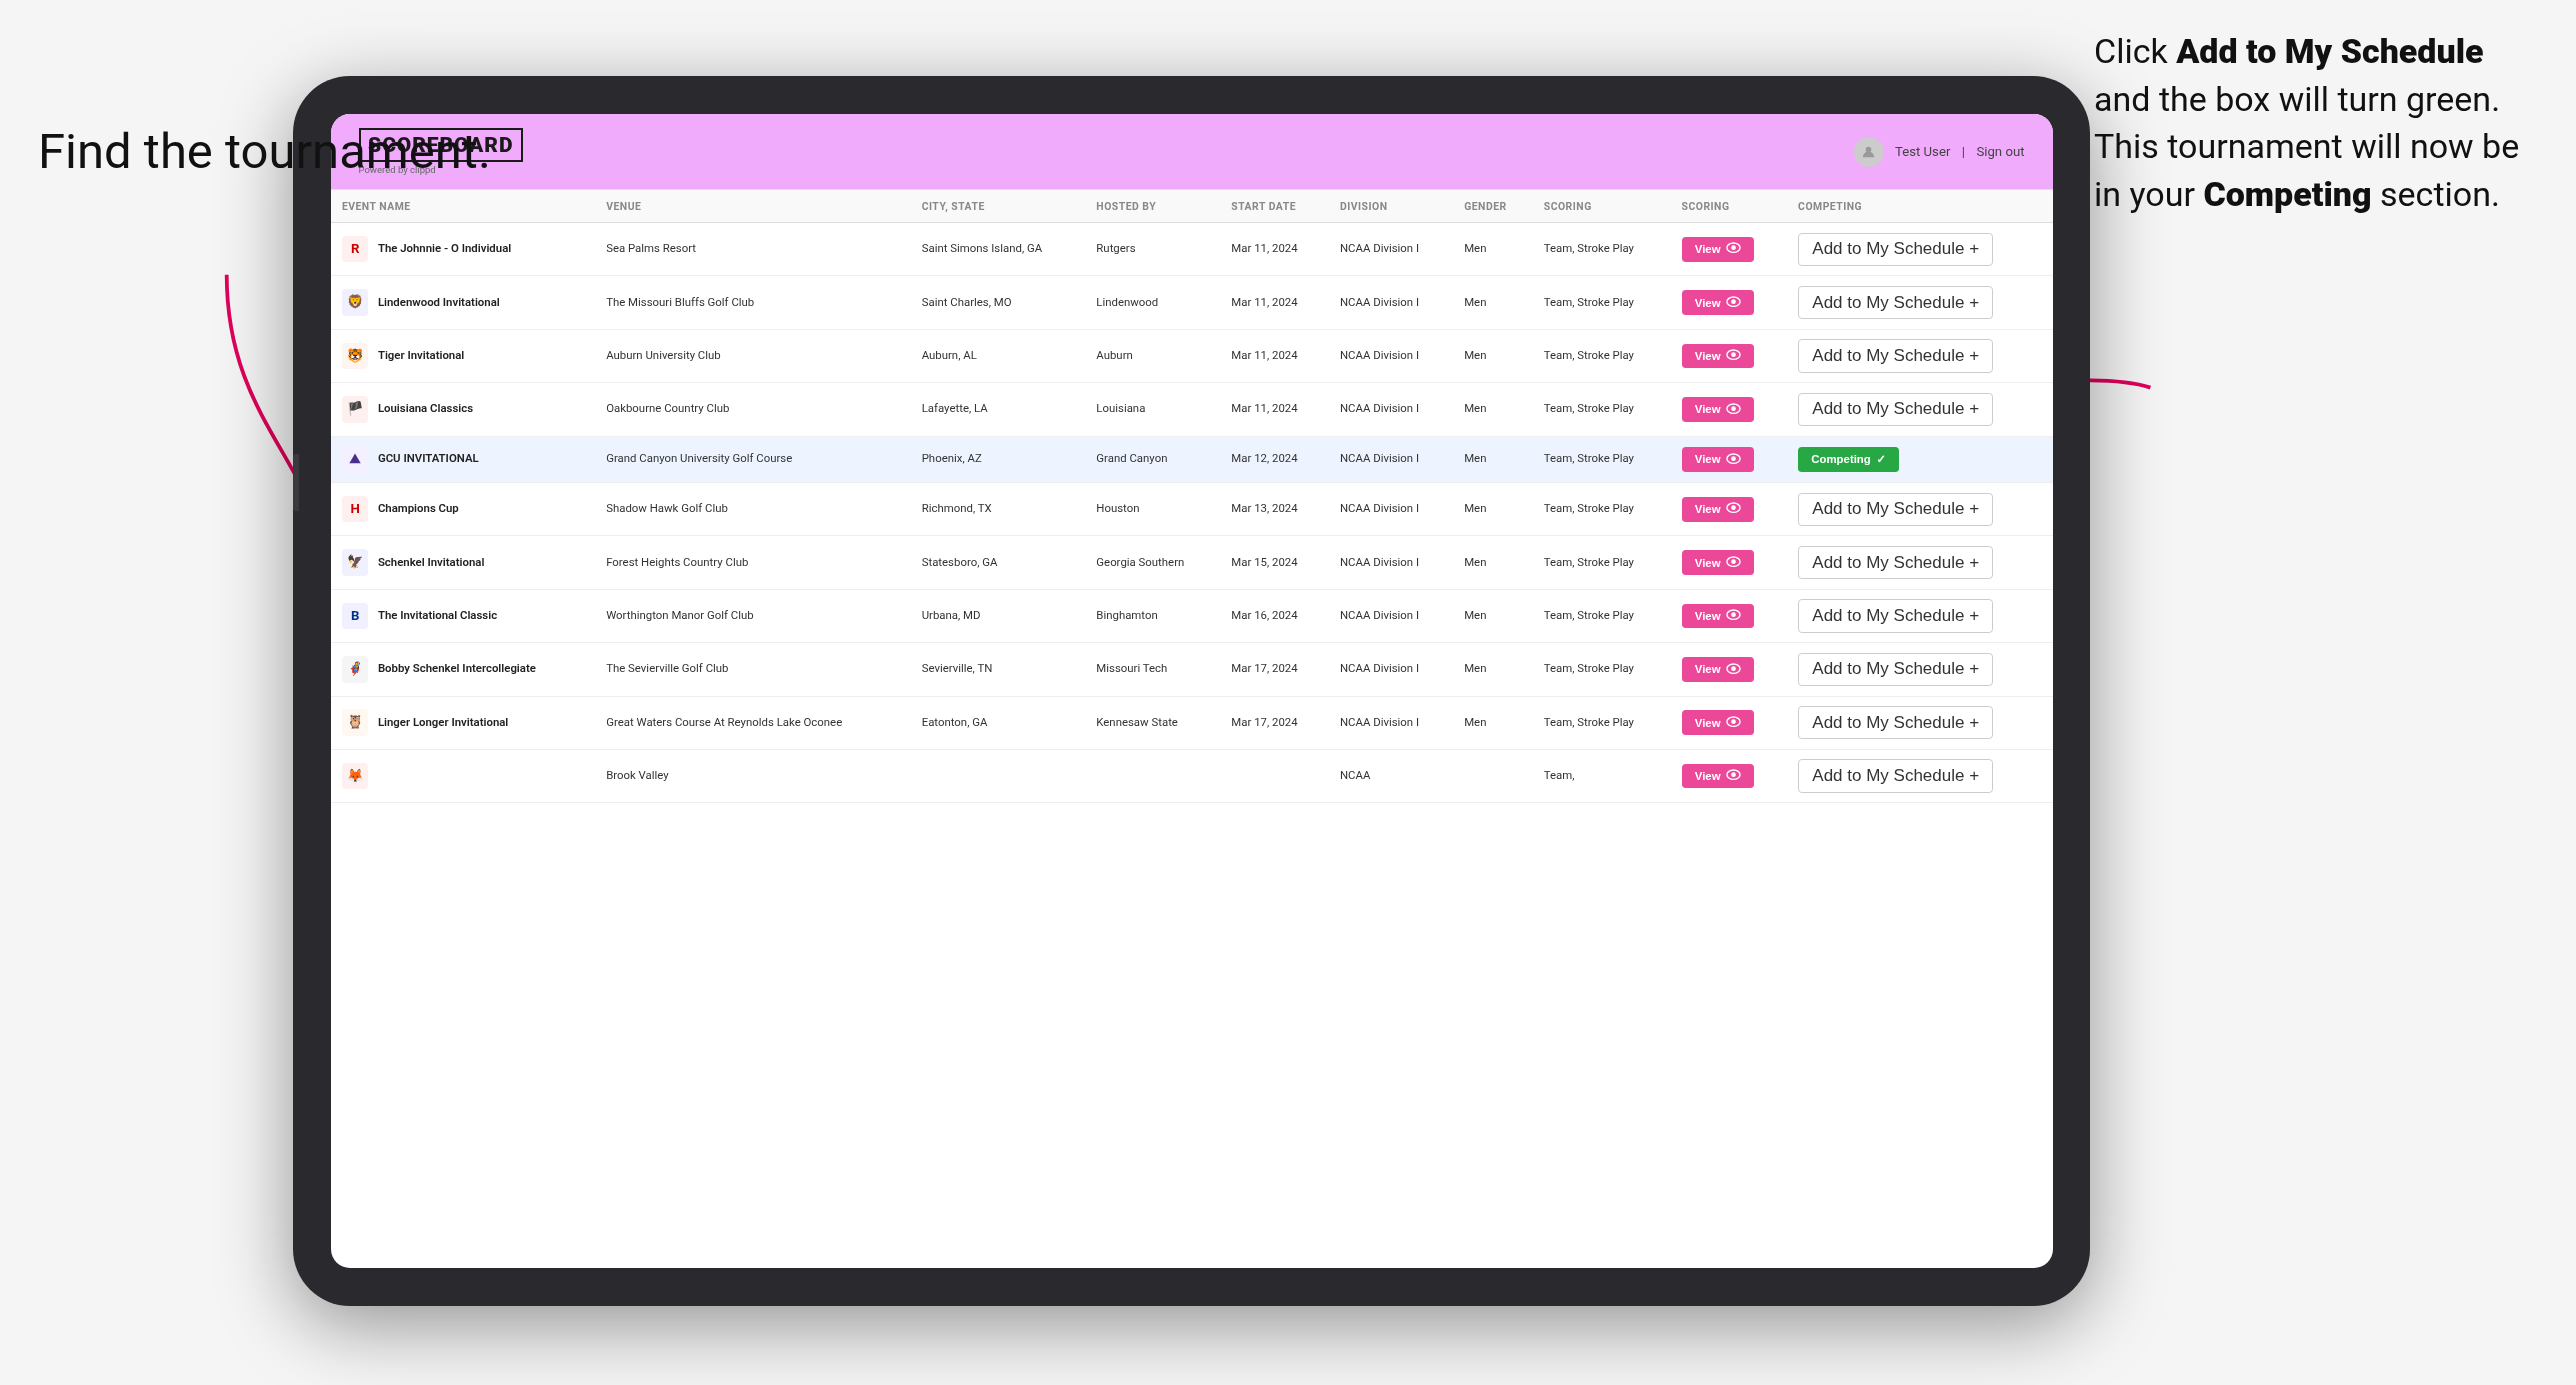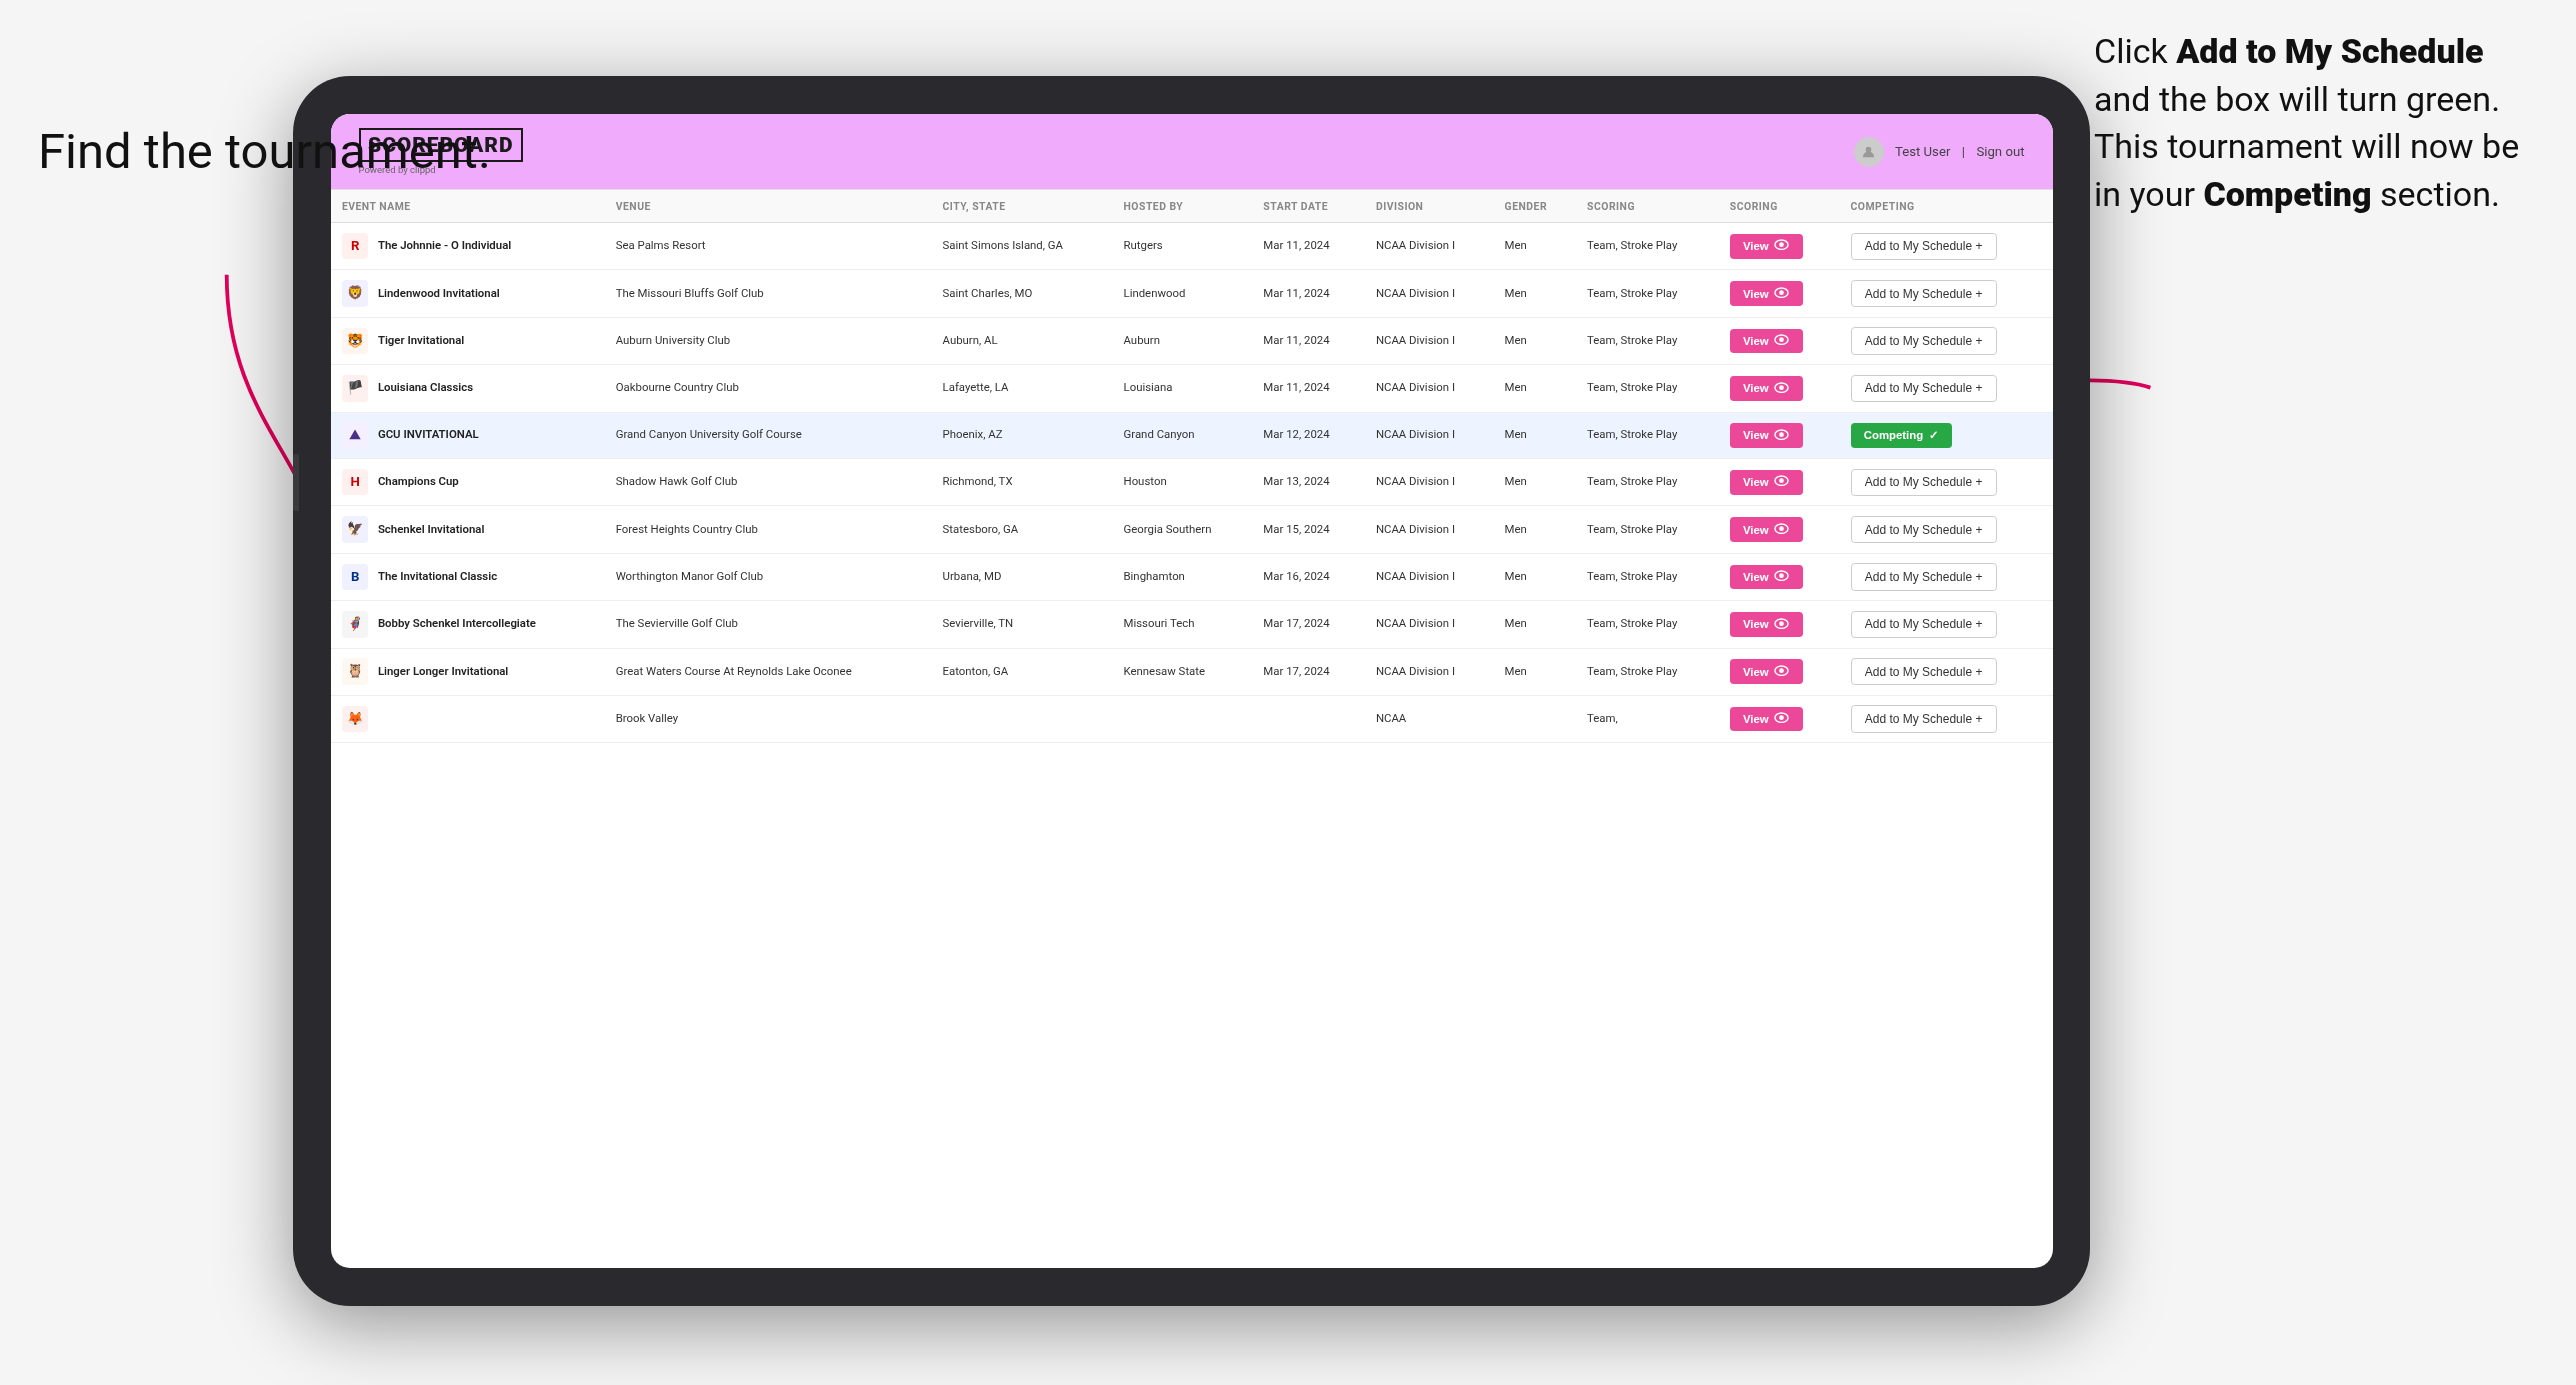--- a/index.html
+++ b/index.html
@@ -222,21 +222,21 @@
       gap: 5.7px;
       white-space: nowrap;
     }
 
     .add-schedule-btn {
       background: #fff;
       color: #333;
       border: 1.4px solid #ccc;
       border-radius: 3.8px;
       padding: 5.7px 13.2px;
-      font-size: 12px;
+      font-size: 17px;
       font-weight: 500;
       cursor: pointer;
       white-space: nowrap;
       display: flex;
       align-items: center;
       gap: 3.8px;
       justify-content: flex-end;
     }
 
     .competing-btn {

